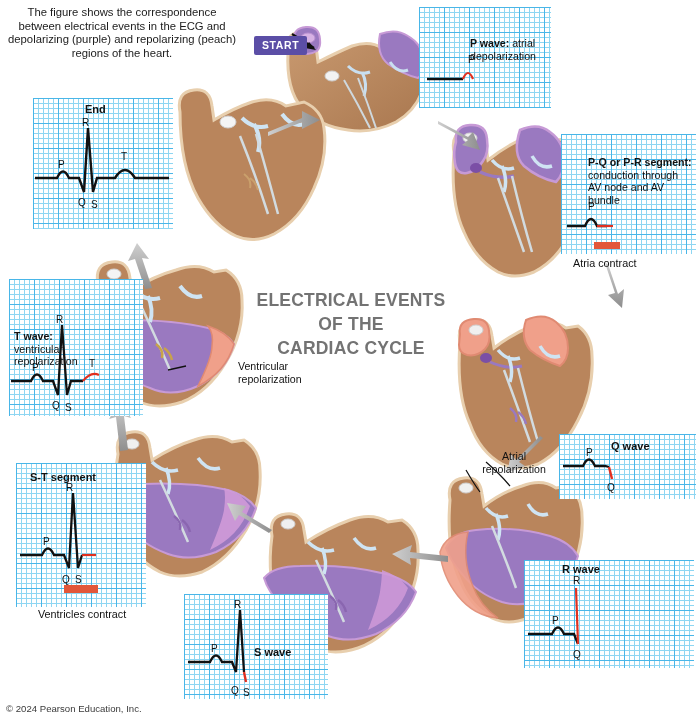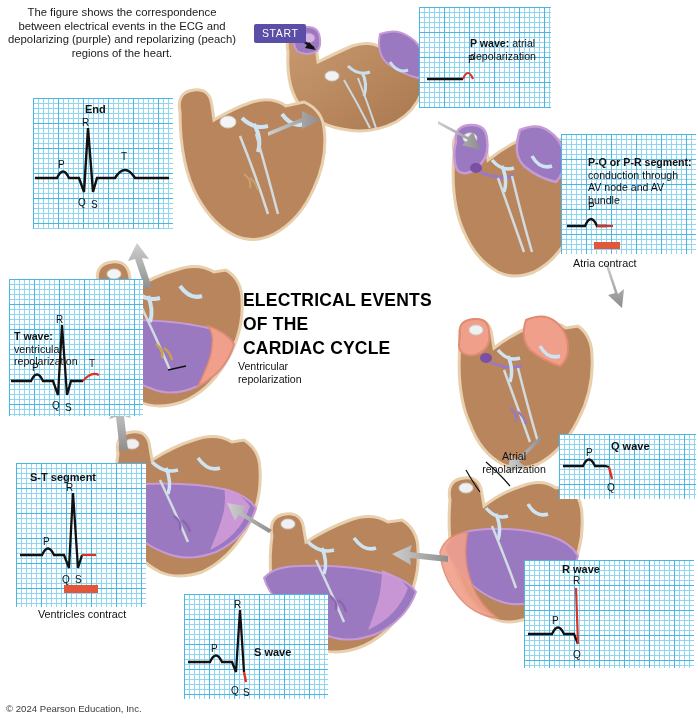--- a/index.html
+++ b/index.html
@@ -5,22 +5,22 @@
   html,body{margin:0;padding:0;background:#ffffff;}
   body{width:698px;height:724px;position:relative;overflow:hidden;
        font-family:"Liberation Sans",sans-serif;color:#1a1a1a;}
 
   .abs{position:absolute;text-align:center;}
 
   
   #intro{left:8px;top:6px;width:228px;font-size:11.3px;line-height:13.6px;color:#1b1b1b;}
 
   
-  #title{left:243px;top:288px;width:216px;text-align:left;
-         color:#000000;font-weight:bold;font-size:17.5px;line-height:24px;
+  #title{left:243px;top:288px;width:216px;text-align:center;
+         color:#737373;font-weight:bold;font-size:17.5px;line-height:24px;
          letter-spacing:.2px;}
 
   
   #copyright{left:6px;top:703px;font-size:9.6px;color:#3a3a3a;}
 
   
   .ecg{position:absolute;background:#ffffff;overflow:hidden;}
   .ecg .grid{position:absolute;inset:0;
       background-image:
         linear-gradient(to right,#49b6e8 .8px,transparent .8px),
@@ -35,22 +35,22 @@
   .ecg .ttl{position:absolute;font-size:11px;font-weight:bold;color:#111;}
   .wlab{font-size:10px;fill:#111;font-family:"Liberation Sans",sans-serif;}
 
   
   .underlab{position:absolute;font-size:10.8px;color:#111;white-space:nowrap;}
 
   
   .cbar{position:absolute;background:#e2573a;}
 
   
-  #startbadge{left:254px;top:24px;background:#5b4ea6;color:#fff;
-      font-size:10.5px;font-weight:normal;letter-spacing:.6px;
+  #startbadge{left:254px;top:36px;background:#5b4ea6;color:#fff;
+      font-size:10.5px;font-weight:bold;letter-spacing:.6px;
       padding:3px 8px 4px;border-radius:2px;}
 
   
   .anno{position:absolute;font-size:10.6px;line-height:12.6px;color:#111;margin-left:48px;}
 
   
   #arrows{position:absolute;inset:0;pointer-events:none;}
 
   
   .heart{position:absolute;}

